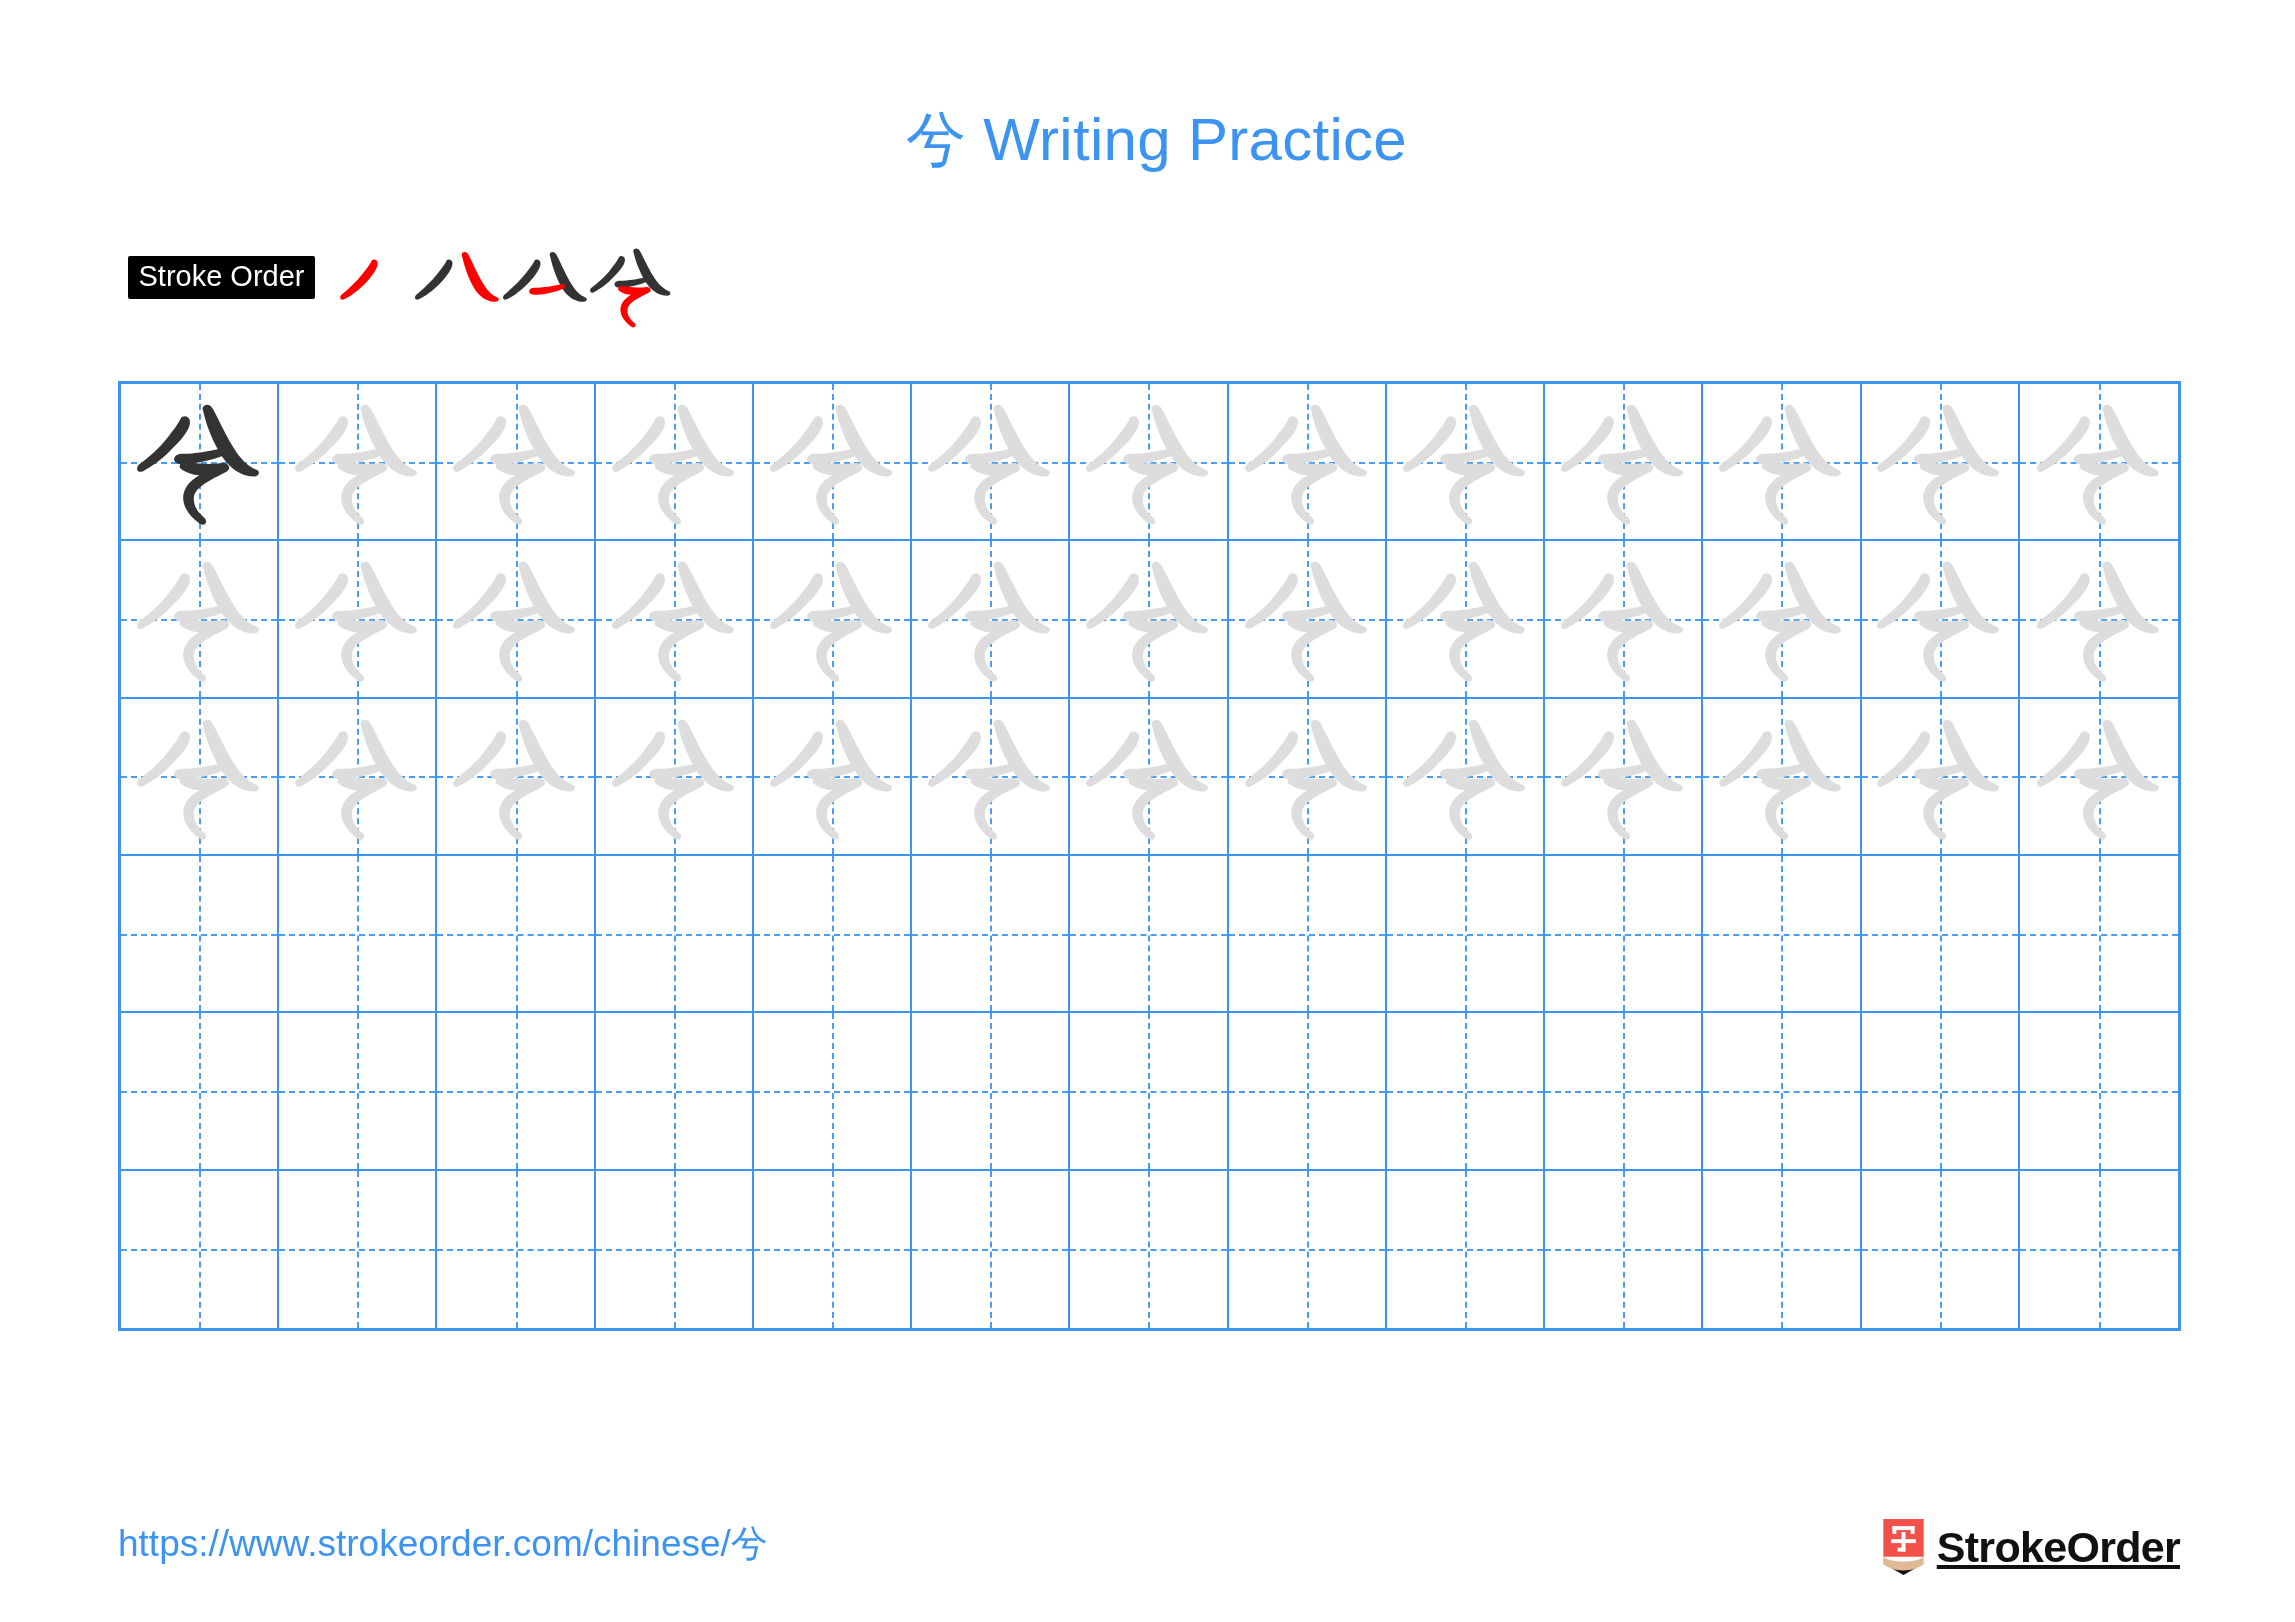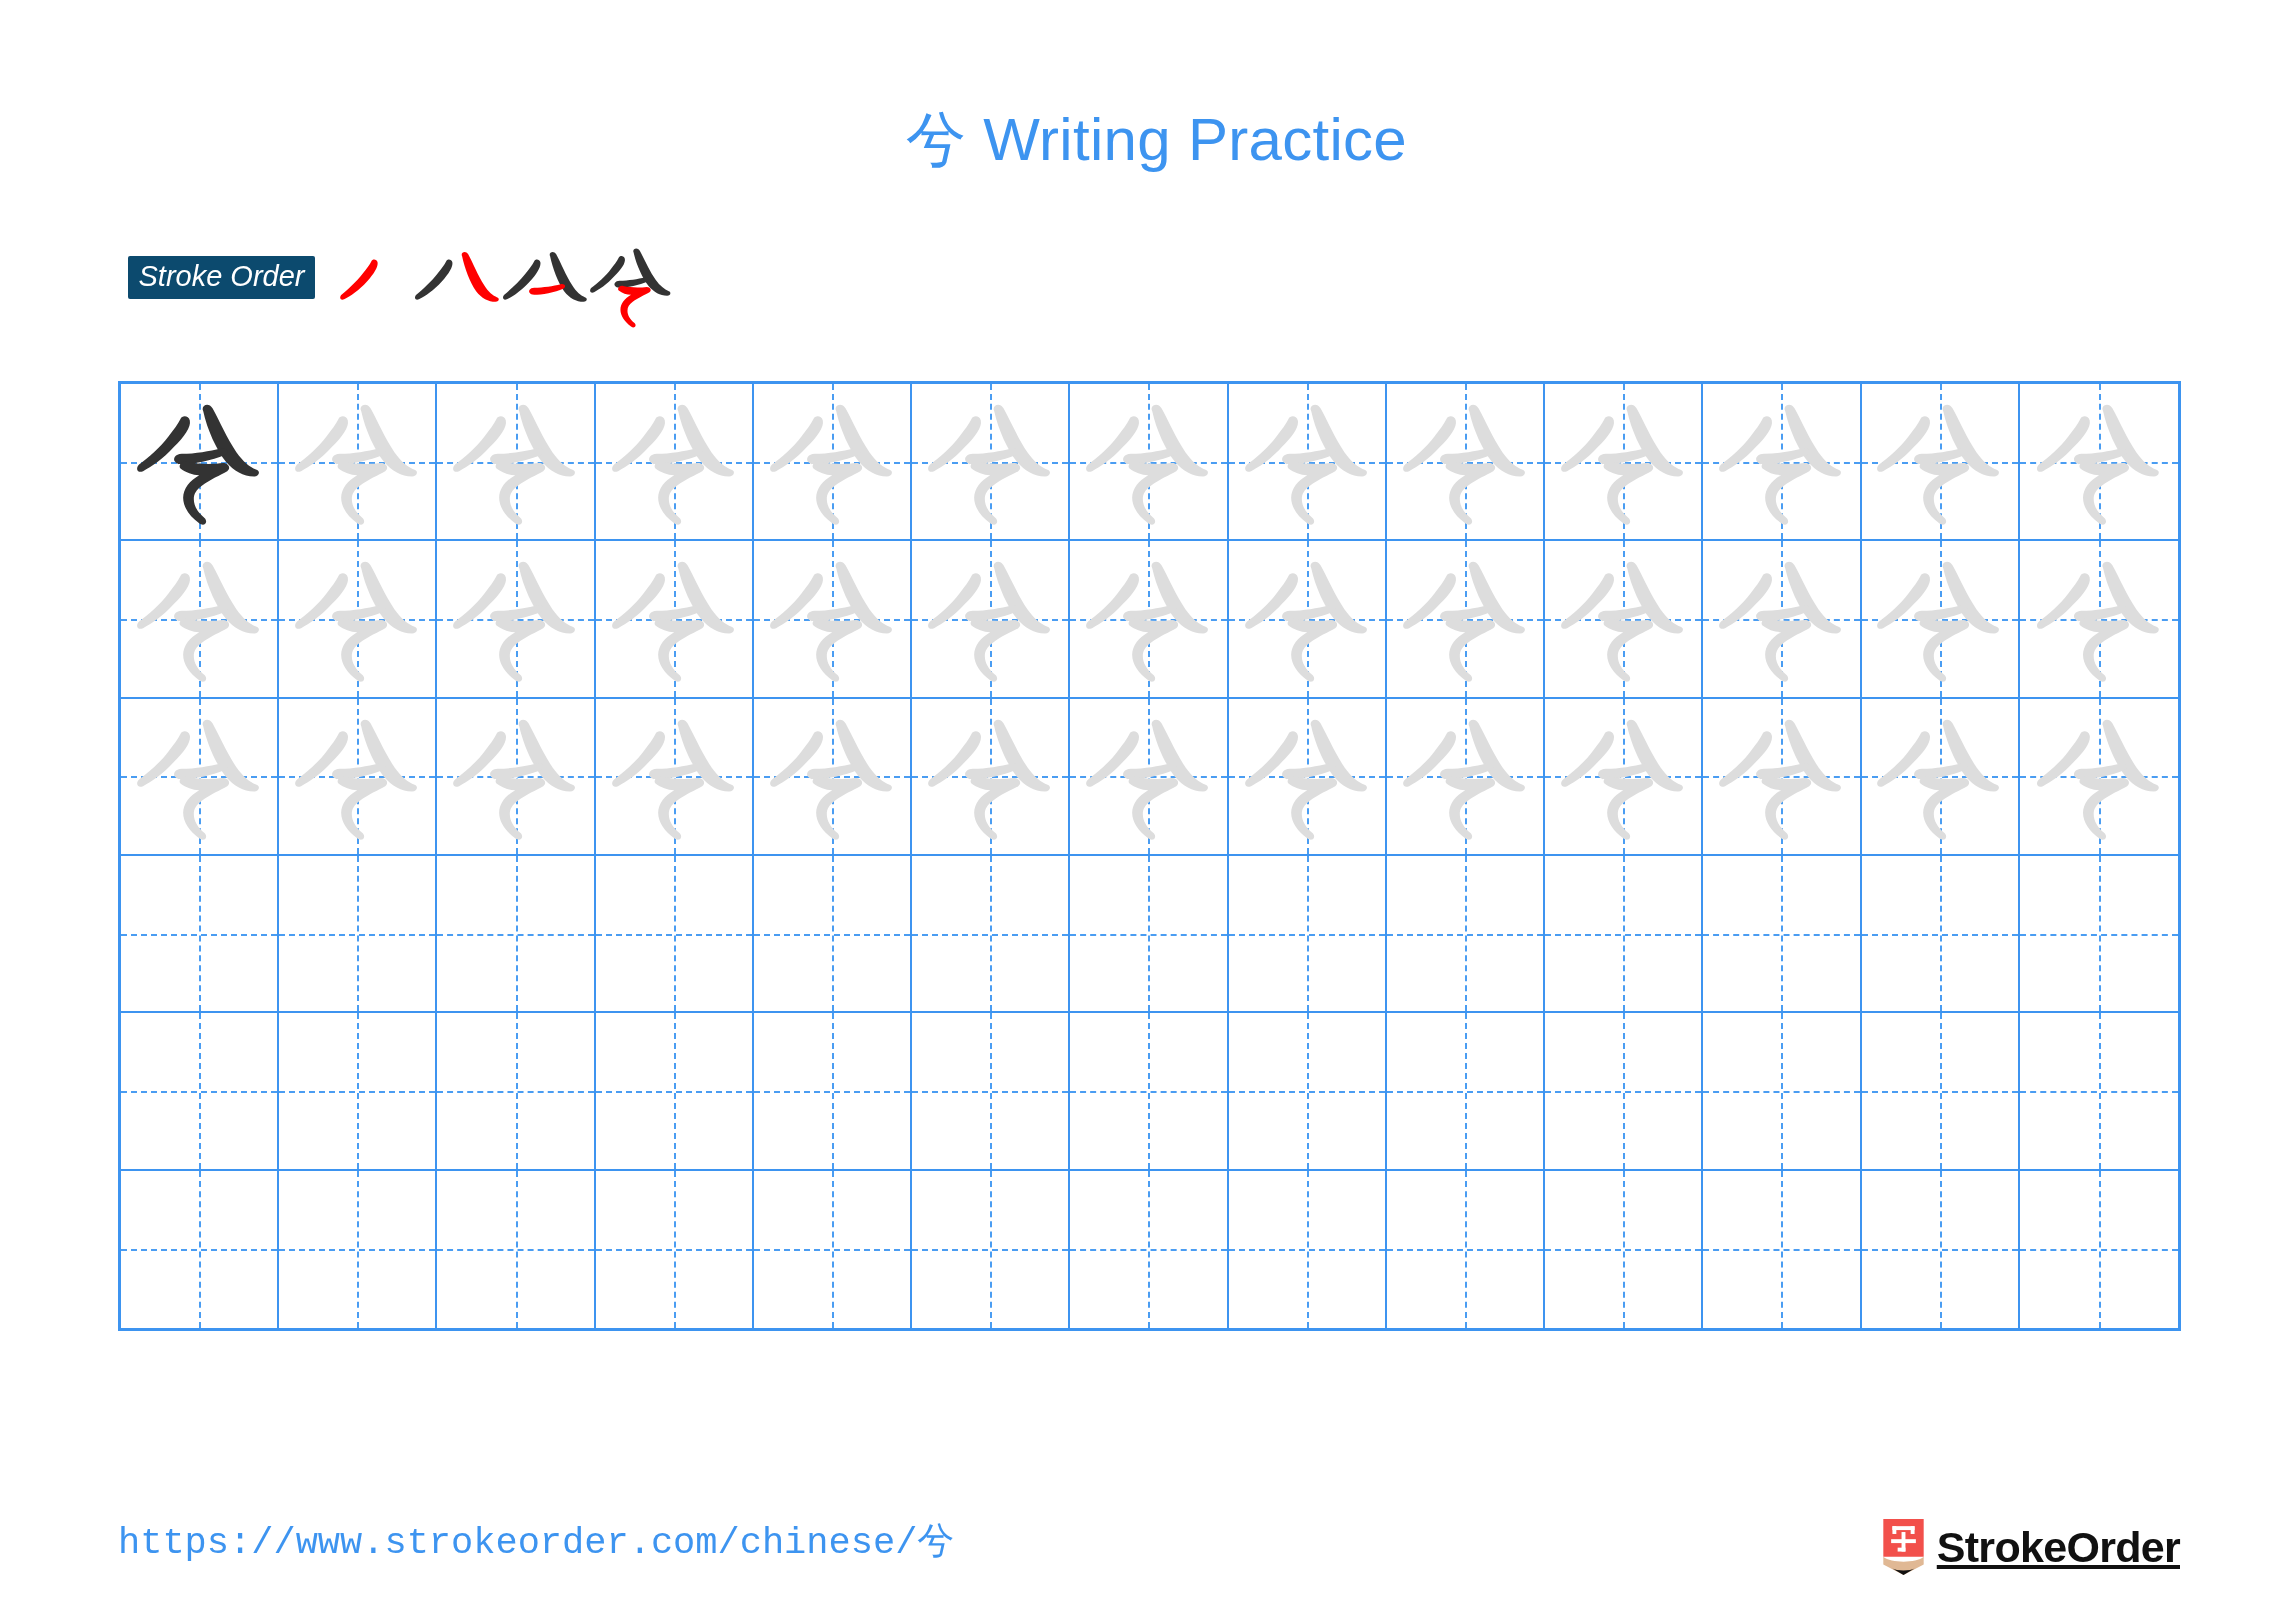--- a/index.html
+++ b/index.html
@@ -34,30 +34,29 @@
   
   #stroke-order-row {
     position: absolute;
     top: 251px;
     left: 128px;
     display: flex;
     align-items: flex-start;
     height: 85px;
   }
   #stroke-order-badge {
-    background: #0c4a6e;
+    background: #000000;
     color: #ffffff;
     font-size: 29px;
     font-weight: 400;
     padding: 5.9px 10.5px 7.9px 10.5px;
     line-height: 1;
     border-radius: 2px;
     white-space: nowrap;
     margin-top: 5.2px;
-    font-style: italic;
   }
   #stroke-steps {
     display: flex;
     align-items: flex-start;
     margin-left: 7.9px;
   }
   .stroke-step {
     width: 88px;
     height: 88px;
     position: relative;
@@ -128,21 +127,20 @@
 
   
   #footer-url {
     position: absolute;
     left: 118px;
     top: 1525px;
     font-size: 37px;
     color: #3d94f0;
     line-height: 1;
     white-space: nowrap;
-    font-family: Liberation Mono, monospace;
   }
   #brand-logo {
     position: absolute;
     right: 115px;
     top: 1519px;
     display: flex;
     align-items: center;
     height: 56px;
   }
   #brand-mark {

